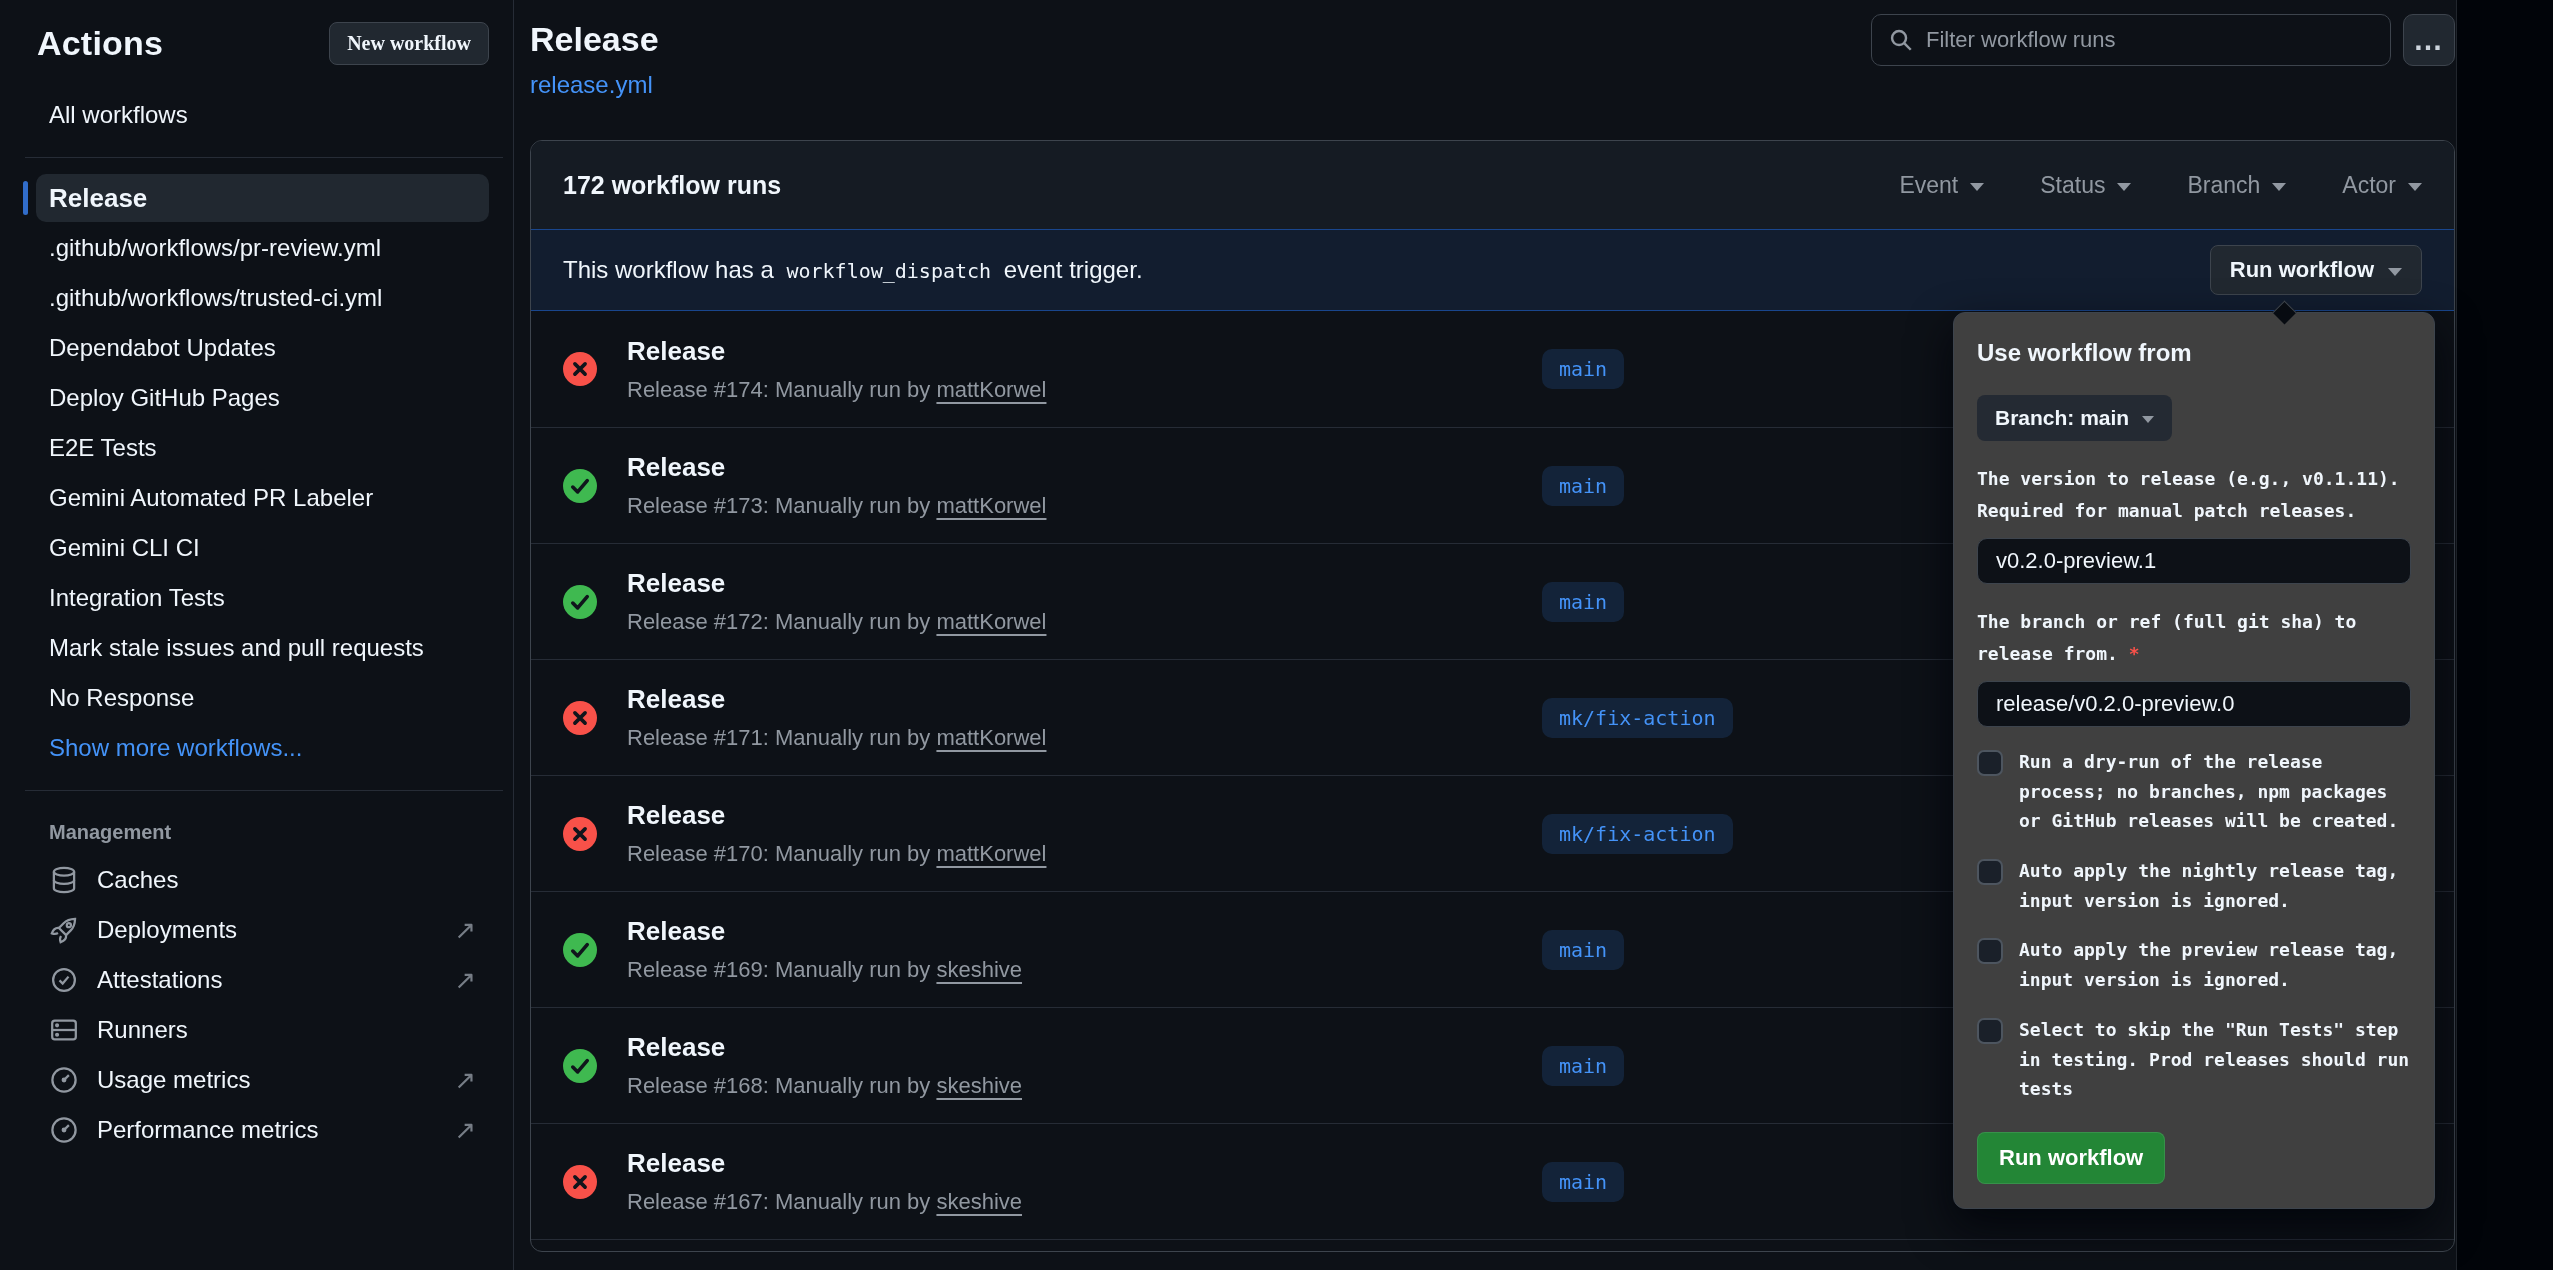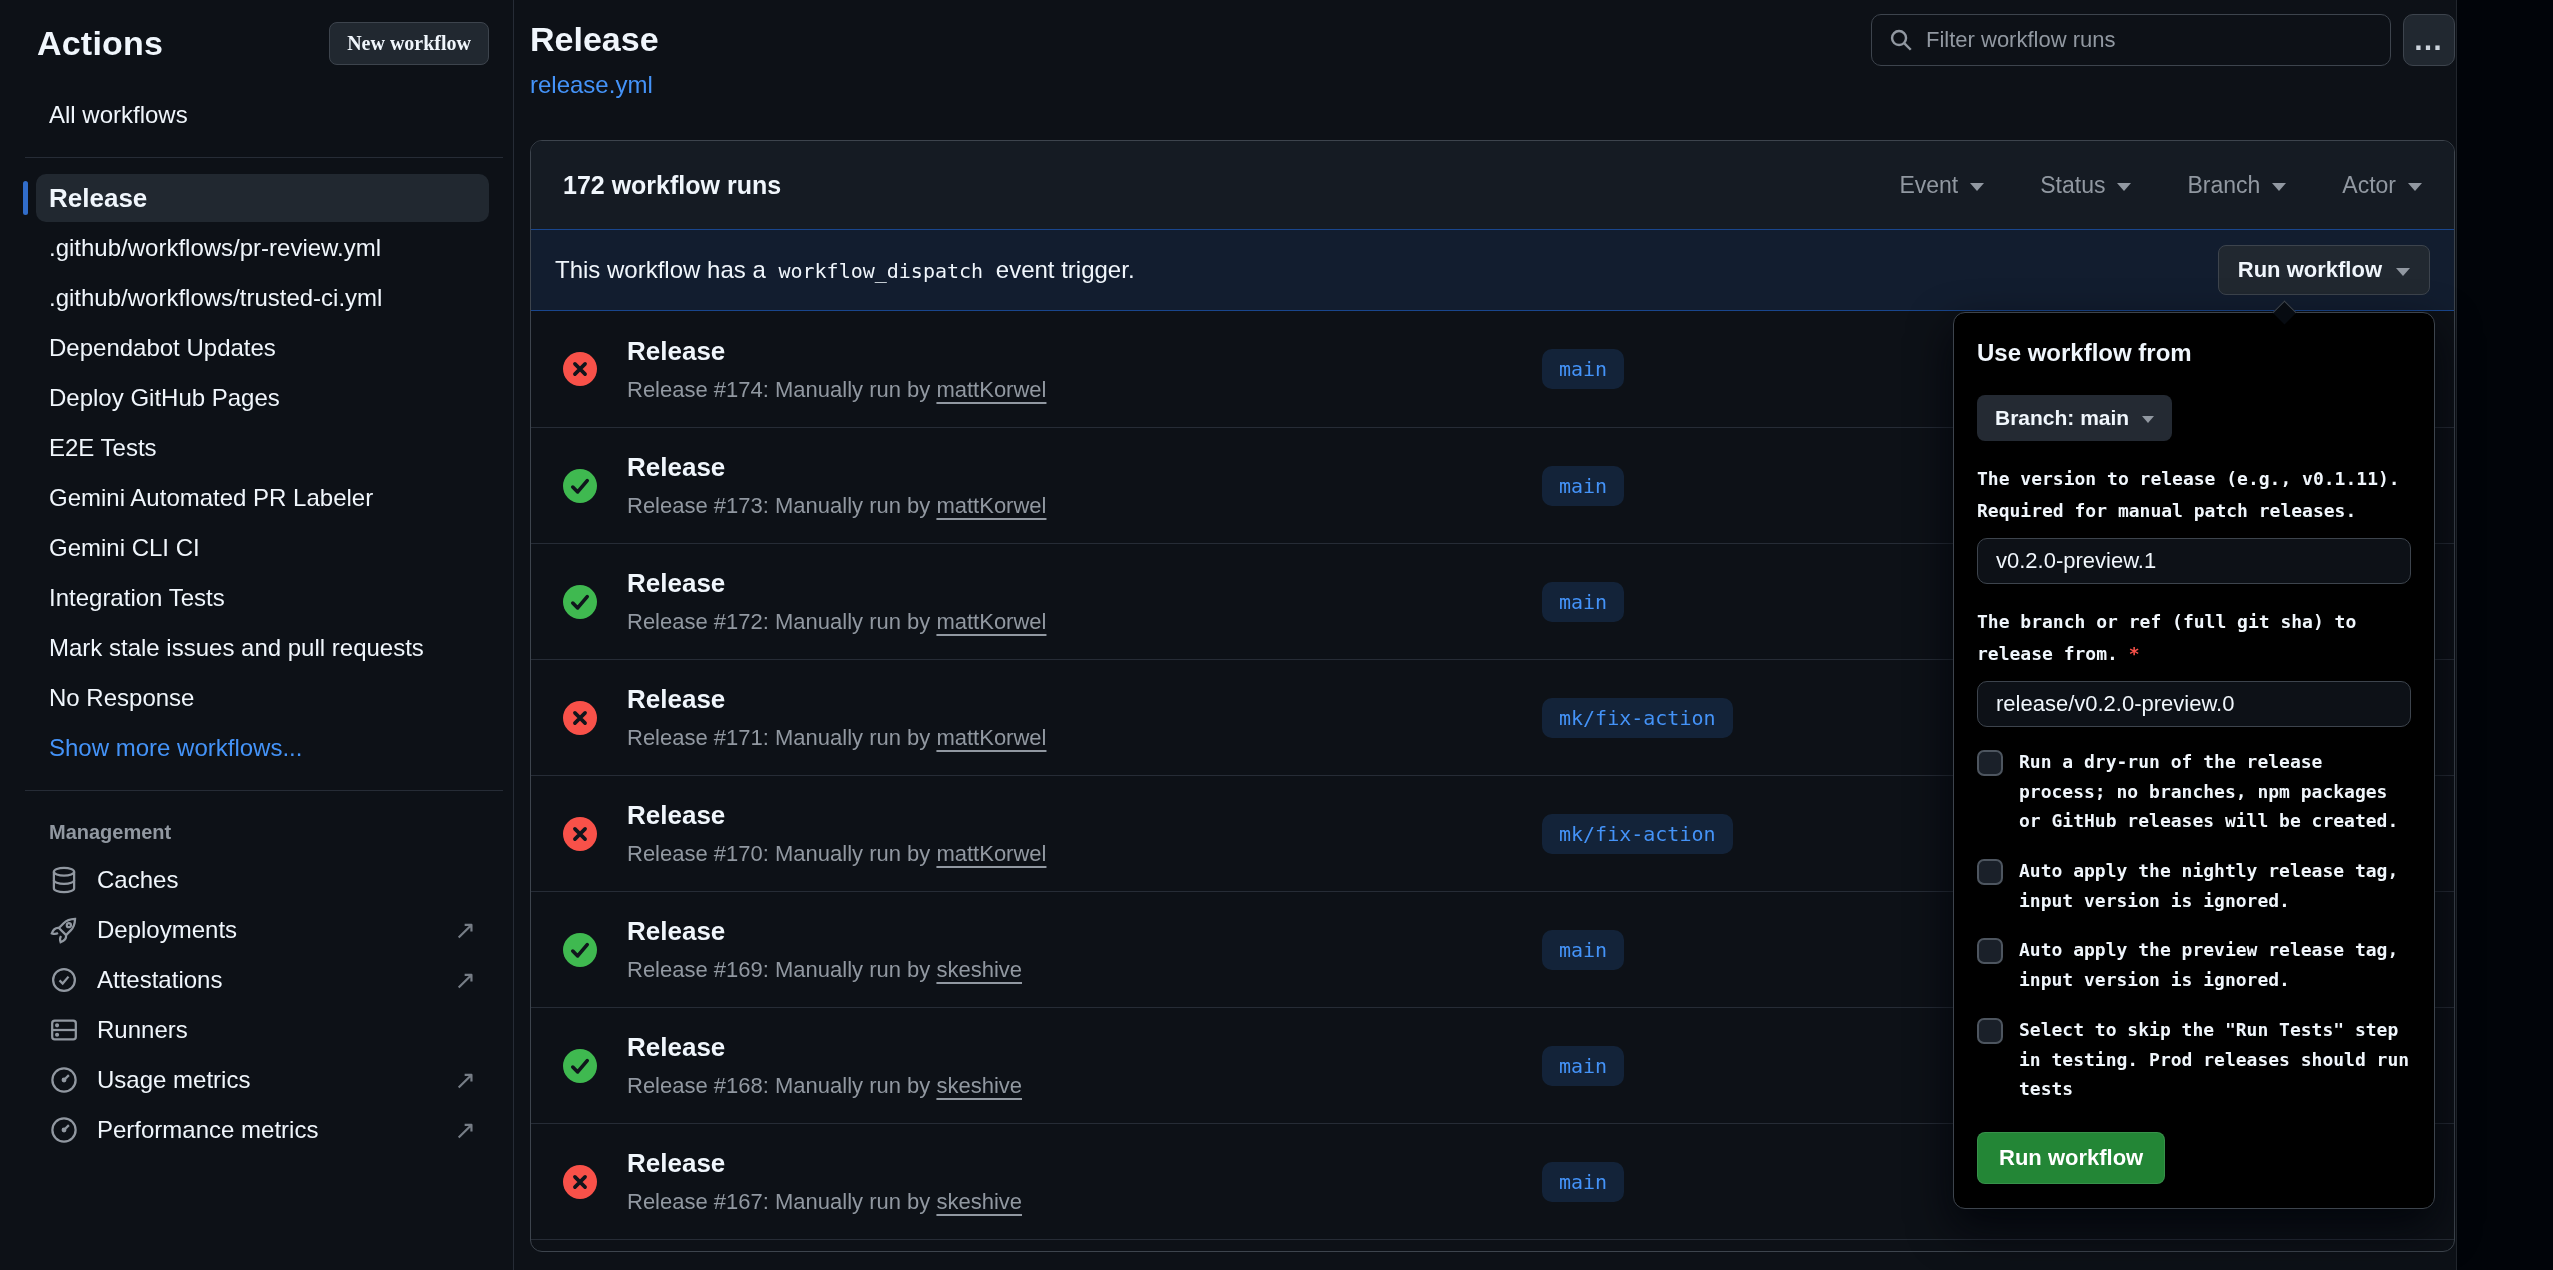--- a/index.html
+++ b/index.html
@@ -37,42 +37,42 @@
   .filter-box input::placeholder { color:#9198a1; }
   .kebab-btn { width:52px; height:52px; background:#212830; border:1px solid #3d444d; border-radius:10px; color:#cdd5dd; font-size:30px; font-weight:700; display:flex; align-items:center; justify-content:center; cursor:pointer; letter-spacing:2px; }
 
   
   .runs-card { border:1px solid #3d444d; border-radius:12px; overflow:hidden; background:#0d1117; }
   .runs-header { background:#151b23; height:88px; display:flex; align-items:center; justify-content:space-between; padding:0 32px; }
   .runs-count { font-size:25px; font-weight:700; }
   .runs-filters { display:flex; gap:56px; }
   .runs-filter { display:flex; align-items:center; gap:12px; color:#9198a1; font-size:23px; cursor:pointer; }
   .caret { width:0; height:0; border-left:7px solid transparent; border-right:7px solid transparent; border-top:8px solid currentColor; display:inline-block; margin-top:3px; }
-  .banner { background:#121d2f; border-top:1px solid rgba(31,111,235,.5); border-bottom:1px solid rgba(31,111,235,.5); height:82px; display:flex; align-items:center; justify-content:space-between; padding:0 24px; }
+  .banner { background:#121d2f; border-top:1px solid rgba(31,111,235,.5); border-bottom:1px solid rgba(31,111,235,.5); height:82px; display:flex; align-items:center; justify-content:space-between; padding:0 32px; }
   .banner-text { font-size:24px; }
   .banner-text code { font-family:"DejaVu Sans Mono", monospace; font-size:20px; padding:0 6px; }
   .run-workflow-toggle { background:#212830; border:1px solid #3d444d; border-radius:8px; color:#f0f6fc; font-size:22px; font-weight:600; padding:11px 19px; display:flex; align-items:center; gap:14px; cursor:pointer; font-family:inherit; }
   .run-workflow-toggle .caret { color:#9198a1; }
 
   .run-row { height:116px; border-top:1px solid #262c36; display:grid; grid-template-columns:64px minmax(0,1fr) 470px 320px 90px; align-items:center; padding:0 32px; }
   .run-row:first-of-type { border-top:none; }
   .status-icon { width:34px; height:34px; display:inline-flex; }
   .status-icon svg { width:34px; height:34px; }
   .run-title { font-size:26px; font-weight:700; cursor:pointer; }
   .run-sub { margin-top:10px; font-size:22px; color:#9198a1; }
   .run-sub .actor { text-decoration:underline; text-underline-offset:5px; cursor:pointer; }
   .branch-badge { display:inline-block; font-family:"DejaVu Sans Mono", monospace; font-size:20px; color:#4493f8; background:rgba(56,139,253,.15); padding:8px 17px; border-radius:10px; cursor:pointer; }
   .run-meta { padding-left:105px; display:flex; flex-direction:column; gap:8px; color:#9198a1; font-size:22px; }
   .run-meta .meta-line { display:flex; align-items:center; gap:11px; }
   .run-meta svg { width:24px; height:24px; fill:none; stroke:currentColor; stroke-width:1.3; }
   .run-kebab { color:#9198a1; font-size:32px; font-weight:700; letter-spacing:2px; text-align:center; cursor:pointer; }
   .row-stub { height:12px; border-top:1px solid #262c36; }
 
   
-  .dispatch-panel { position:absolute; left:1953px; top:312px; width:482px; background:#000000; border:1px solid #3d444d; border-radius:12px; padding:26px 23px 24px 23px; box-shadow:0 18px 44px rgba(1,4,9,.85); z-index:5; }
+  .dispatch-panel { position:absolute; left:1953px; top:312px; width:482px; background:#404040; border:1px solid #3d444d; border-radius:12px; padding:26px 23px 24px 23px; box-shadow:0 18px 44px rgba(1,4,9,.85); z-index:5; }
   .dispatch-panel::before { content:""; position:absolute; top:-9px; left:322px; width:16px; height:16px; background:#070b11; border-left:1px solid #3d444d; border-top:1px solid #3d444d; transform:rotate(45deg); }
   .panel-heading { font-size:24px; font-weight:700; }
   .branch-select { margin-top:28px; display:inline-flex; align-items:center; gap:13px; background:#242a33; border:none; border-radius:8px; color:#f0f6fc; padding:11px 18px; font-size:21px; font-weight:600; cursor:pointer; font-family:inherit; }
   .branch-select .caret { color:#9198a1; border-top-width:7px; border-left-width:6px; border-right-width:6px; }
   .field-desc { margin-top:22px; font-family:"DejaVu Sans Mono", monospace; font-weight:700; font-size:18px; line-height:1.75; color:#f0f6fc; }
   .required-star { color:#f85149; }
   .text-input { margin-top:12px; width:100%; height:46px; background:#0d1117; border:1px solid #3d444d; border-radius:10px; color:#f0f6fc; font-size:22px; padding:0 18px; outline:none; font-family:inherit; }
   .checkbox-row { margin-top:20px; display:flex; gap:16px; }
   .checkbox { flex:none; width:26px; height:26px; margin-top:3px; background:#1a2029; border:2px solid #4d555f; border-radius:7px; cursor:pointer; }
   .checkbox-label { font-family:"DejaVu Sans Mono", monospace; font-weight:700; font-size:18px; line-height:1.65; }

